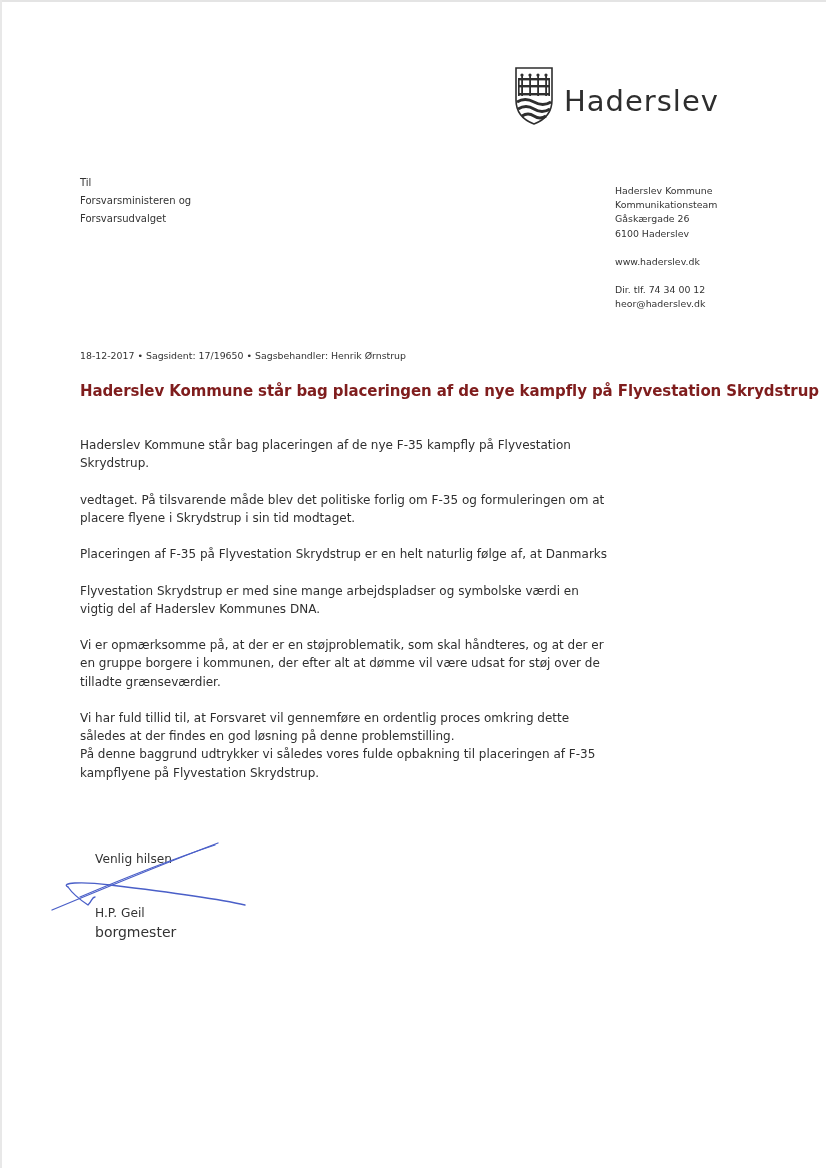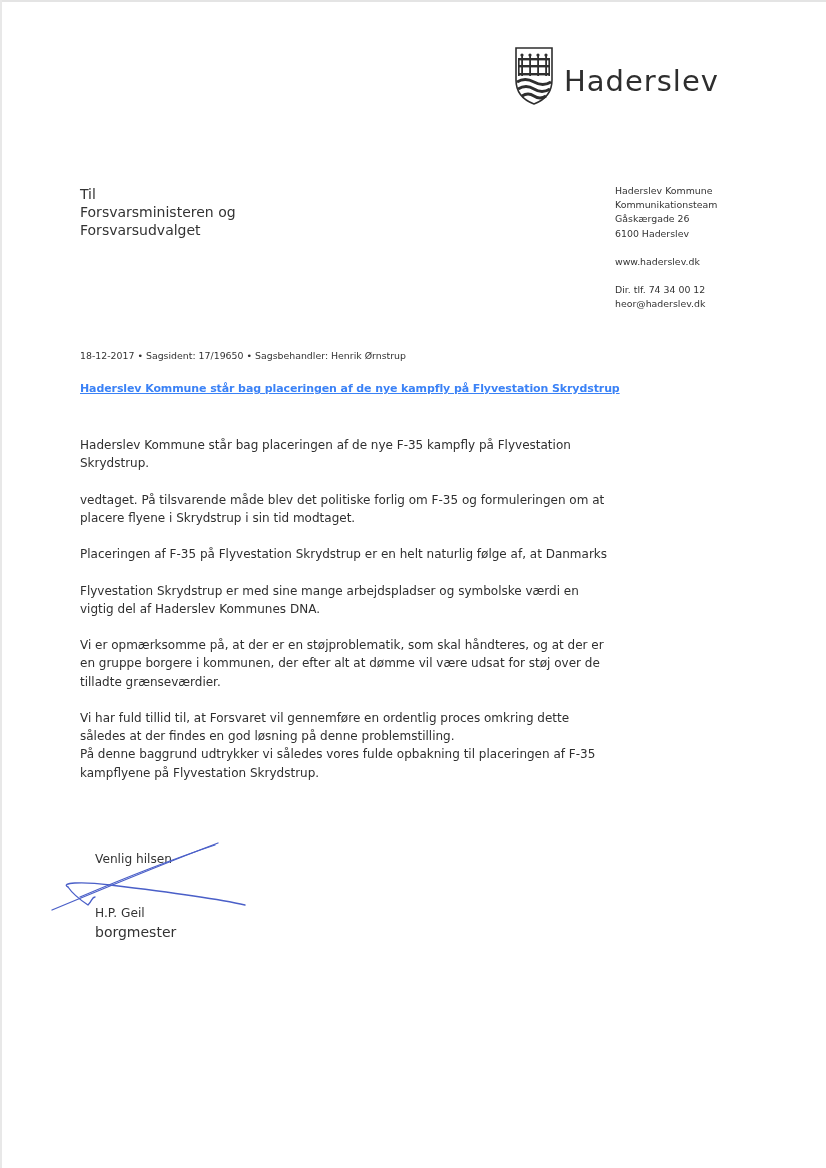--- a/index.html
+++ b/index.html
@@ -3,37 +3,37 @@
 <meta charset="utf-8">
 <style>
   html, body { margin: 0; padding: 0; background: #ffffff; }
   body {
     width: 826px; height: 1168px; position: relative; overflow: hidden;
     font-family: "DejaVu Sans", sans-serif; color: #2b2b2b;
   }
   .edge-top { position: absolute; left: 0; top: 0; width: 826px; height: 2px; background: #e4e4e4; }
   .edge-left { position: absolute; left: 0; top: 0; width: 2px; height: 1168px; background: #e8e8e8; }
 
-  .logo { position: absolute; left: 514px; top: 46px; display: flex; align-items: center; }
+  .logo { position: absolute; left: 514px; top: 66px; display: flex; align-items: center; }
   .logo svg { display: block; }
   .logo-text {
     margin-left: 10px; font-family: "DejaVu Sans", sans-serif; font-size: 29px;
     color: #2e2e2e; letter-spacing: 1px; font-weight: normal; margin-top: 10px;
   }
 
-  .recipient { position: absolute; left: 80px; top: 185px; font-size: 14px; line-height: 18px; color: #333; }
+  .recipient { position: absolute; left: 80px; top: 174px; font-size: 10px; line-height: 18px; color: #333; }
 
   .sender { position: absolute; left: 579px; top: 184px; font-size: 9.4px; line-height: 14.2px; color: #333; margin-left: 36px; }
   .sender .gap { height: 14px; }
 
   .meta { position: absolute; left: 80px; top: 350px; font-size: 9.4px; color: #333; white-space: nowrap; }
 
   .subject {
-    position: absolute; left: 80px; top: 382px; font-size: 11px; font-weight: bold;
-    color: #3b82f6; white-space: nowrap; letter-spacing: -0.1px; text-decoration: underline;
+    position: absolute; left: 80px; top: 382px; font-size: 15px; font-weight: bold;
+    color: #7f1d1d; white-space: nowrap; letter-spacing: -0.1px;
   }
 
   .body-text { position: absolute; left: 80px; top: 436px; width: 660px; font-size: 12px; line-height: 18.2px; color: #2f2f2f; }
   .body-text p { margin: 0 0 18.2px 0; }
   .body-text p.tight { margin-bottom: 4px; }
   .line { display: block; white-space: nowrap; }
 
   .closing { position: absolute; left: 95px; top: 852px; font-size: 12.2px; color: #333; }
   .signer { position: absolute; left: 95px; top: 906px; font-size: 12.2px; color: #333; }
   .title { position: absolute; left: 95px; top: 924px; font-size: 14px; color: #333; }

